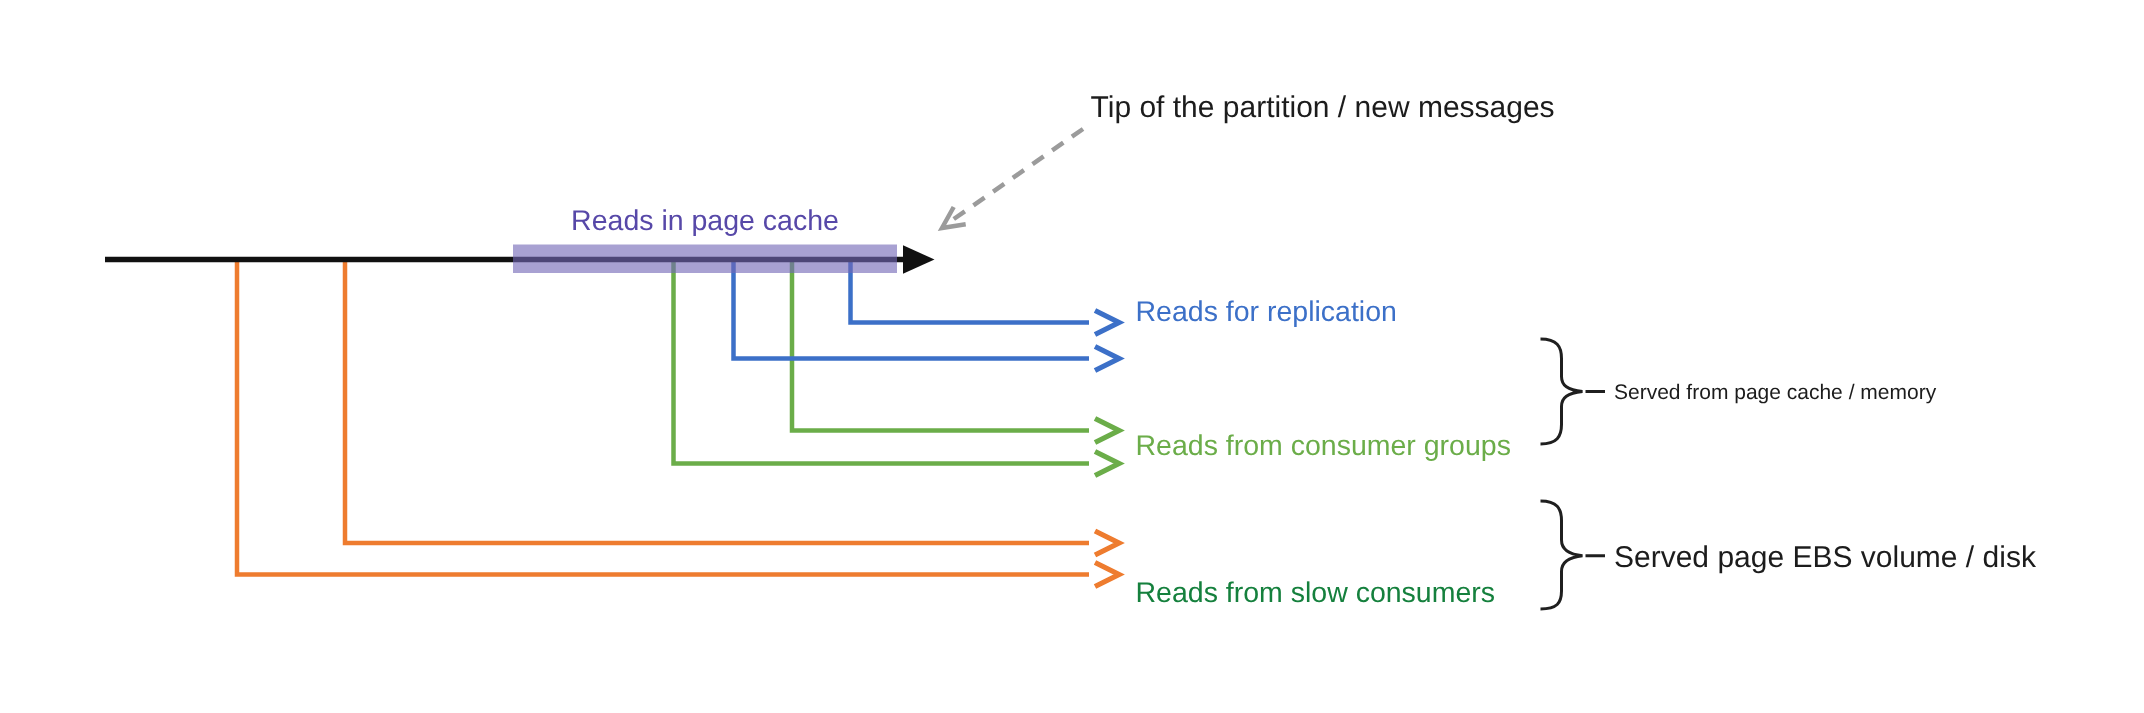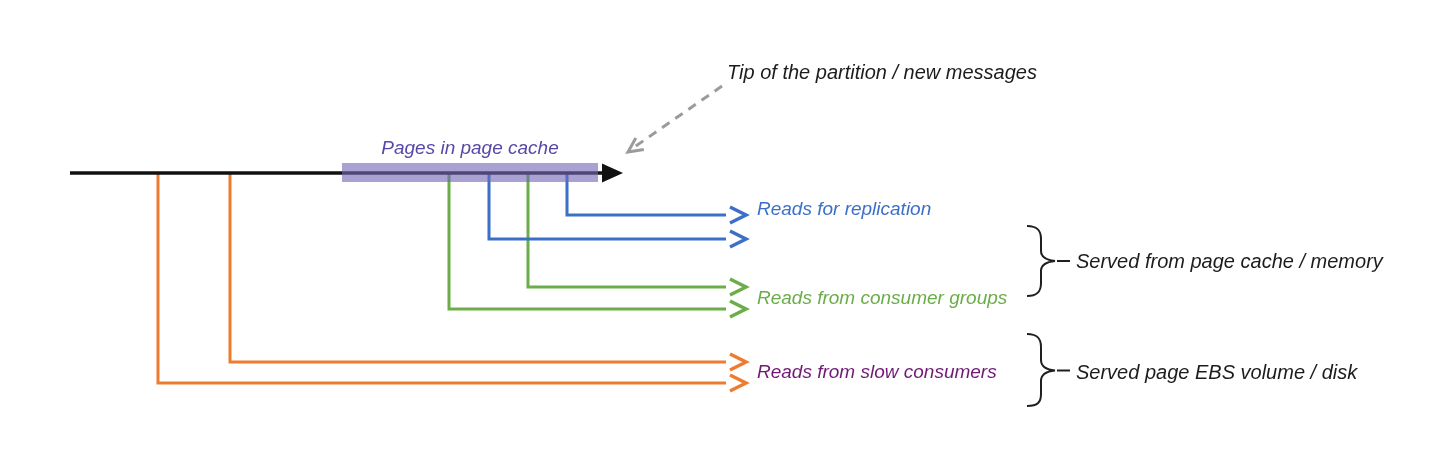--- a/index.html
+++ b/index.html
@@ -2,34 +2,33 @@
 <html><head>
 <meta charset="utf-8">
 <style>
   html,body{margin:0;padding:0;background:#ffffff;}
   #stage{
     position:relative;
     width:1429px;height:475px;
     background:#ffffff;
     font-family:"Liberation Sans", sans-serif;
     overflow:hidden;
-    font-style:italic;
   }
   #stage svg{position:absolute;left:0;top:0;}
   .lbl{
     position:absolute;
     line-height:22px;
     white-space:nowrap;
   }
   .lbl-tip      {left:727px; top:61px;  font-size:20px;}
   .lbl-pages    {left:342px; top:137px; width:256px; text-align:center; font-size:19px;}
   .lbl-repl     {left:757px; top:198px; font-size:19px;}
   .lbl-consumer {left:757px; top:287px; font-size:19px;text-align:right;}
   .lbl-slow     {left:757px; top:361px; font-size:19px;}
-  .lbl-memory   {left:1076px;top:250px; font-size:20px;}
+  .lbl-memory   {left:1076px;top:250px; font-size:14px;}
   .lbl-disk     {left:1076px;top:361px; font-size:20px;}
 </style>
 </head>
 <body>
 
 <div id="stage">
 
   <svg width="1429" height="475" viewBox="0 0 1429 475">
 
     <g fill="none" stroke-width="3" stroke="#ee7c2f">
@@ -70,24 +69,24 @@
                C1045,262 1041,265 1041,271 L1041,283 C1041,291 1038,296 1027,296"></path>
       <line x1="1057" y1="261" x2="1070" y2="261"></line>
       <path d="M1027,334 C1038,334 1041,339 1041,347 L1041,360 C1041,366 1045,369.5 1055,370.5
                C1045,371.5 1041,375 1041,381 L1041,394 C1041,402 1038,406 1027,406"></path>
       <line x1="1057" y1="370.5" x2="1070" y2="370.5"></line>
     </g>
   </svg>
 
   <div class="lbl lbl-tip" style="color: rgb(28, 28, 28);">Tip of the partition / new messages</div>
 
-  <div class="lbl lbl-pages" style="color: rgb(87, 72, 168);">Pages in page cache</div>
+  <div class="lbl lbl-pages" style="color: rgb(87, 72, 168);">Reads in page cache</div>
 
   <div class="lbl lbl-repl" style="color: rgb(60, 112, 200);">Reads for replication</div>
 
   <div class="lbl lbl-consumer" style="color: rgb(107, 173, 73);">Reads from consumer groups</div>
 
-  <div class="lbl lbl-slow" style="color: #701a75;">Reads from slow consumers</div>
+  <div class="lbl lbl-slow" style="color: #15803d; margin-top: 24px;">Reads from slow consumers</div>
 
   <div class="lbl lbl-memory" style="color: rgb(28, 28, 28);">Served from page cache / memory</div>
 
   <div class="lbl lbl-disk" style="color: rgb(28, 28, 28);">Served page EBS volume / disk</div>
 </div>
 
 </body></html>

